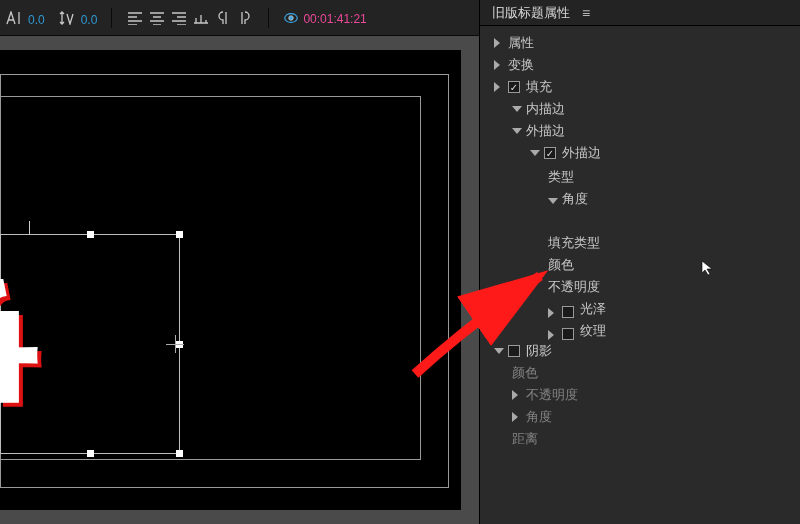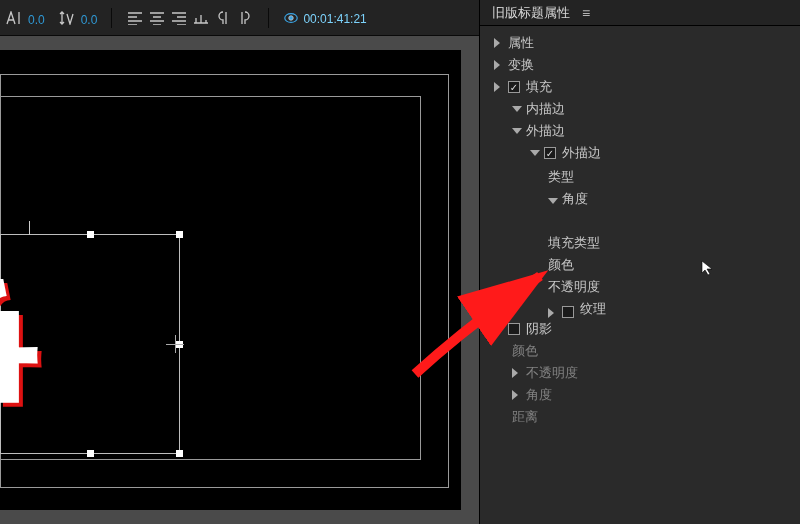--- a/index.html
+++ b/index.html
@@ -29,21 +29,21 @@
     padding: 0 6px;
     background: #232323;
     border-bottom: 1px solid #0a0a0a;
   }
   .tool-group { display: flex; align-items: flex-end; gap: 4px; }
   .tool-icon { width: 18px; height: 18px; display:flex;align-items:center;justify-content:center;}
   .tool-icon svg { stroke:#c2c2c2; fill:#c2c2c2; }
   .val-blue { color:#2f98d4; font-size:12px; }
   .divider { width:1px; height:20px; background:#0a0a0a; }
   .eye { width:16px;height:16px;}
-  .timecode { color:#7dd3fc; font-size:12px;}
+  .timecode { color:#ec4899; font-size:12px;}
   .canvas-area {
     position: absolute;
     top: 36px; left: 0; right: 0; bottom: 0;
     background: #4a4a4a;
     padding: 14px 18px 14px 0;
   }
   .canvas-outer {
     width:100%; height:100%;
     background:#000;
     position:relative;
@@ -296,20 +296,25 @@
       <div class="row indent-3">
         <span class="label label-col">颜色</span>
 
       </div>
 
       <div class="row indent-3">
         <span class="label label-col">不透明度</span>
 
       </div>
 
+      <div class="row indent-3">
+        <span class="twisty tw-right"></span>
+        <span class="chk"></span>
+        <span class="label">光泽</span>
+      </div>
 
       <div class="row indent-3">
         <span class="twisty tw-right"></span>
         <span class="chk"></span>
         <span class="label">纹理</span>
       </div>
 
       <div class="row indent-0">
         <span class="twisty tw-down"></span>
         <span class="chk"></span>

